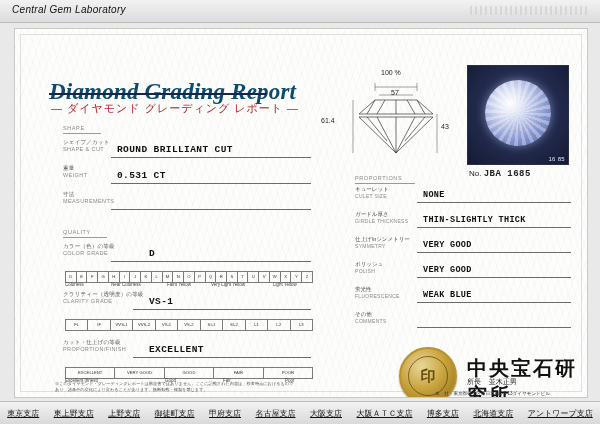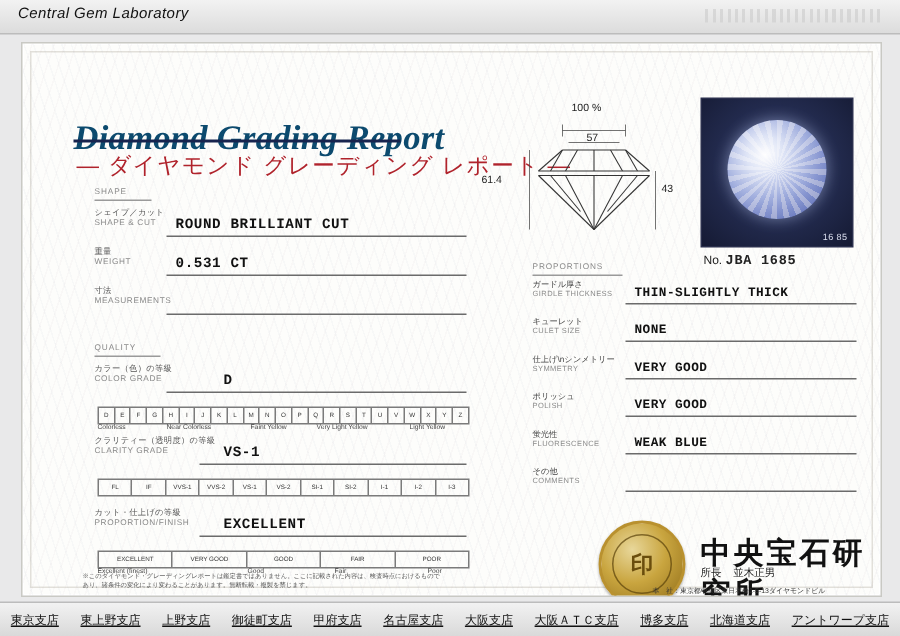--- a/index.html
+++ b/index.html
@@ -61,21 +61,21 @@
   
   .title{
     position:absolute;left:34px;top:38px;
     font-family:"Liberation Serif", serif;
     font-style:italic;font-weight:bold;font-size:23px;letter-spacing:.2px;
     color:#0c4a6e;
     margin-top:12px;
   }
   .subtitle{
     position:absolute;left:36px;top:72px;
-    font-size:15px;color:#b0232c;letter-spacing:1px;white-space:nowrap;
+    font-size:11px;color:#b0232c;letter-spacing:1px;white-space:nowrap;
   }
 
   
   .sec-label{
     position:absolute;font-size:5.5px;color:#8a8a8a;letter-spacing:.6px;
   }
   .jp{font-size:5.5px;color:#555;letter-spacing:.2px;line-height:1.25;}
 
   .fieldrow{position:absolute;}
   .fieldrow .en{font-size:5.5px;color:#8a8a8a;letter-spacing:.4px;}
@@ -341,33 +341,33 @@
       <span>No.</span>
       <b>JBA 1685</b>
     </div>
 
     <div class="sec-label" style="left:340px;top:146px;">PROPORTIONS</div>
     <div style="position:absolute;left:340px;top:154px;width:60px;border-bottom:1px solid #9a9a9a;"></div>
 
     <div class="propsec">
       <div class="prow">
         <div class="lab">
+          <span class="jp2">キューレット</span>
+          <span class="en">CULET SIZE</span>
+        </div>
+        <div class="ln"></div>
+        <div class="val">NONE</div>
+      </div>
+      <div class="prow">
+        <div class="lab">
           <span class="jp2">ガードル厚さ</span>
           <span class="en">GIRDLE THICKNESS</span>
         </div>
         <div class="ln"></div>
         <div class="val">THIN-SLIGHTLY THICK</div>
-      </div>
-      <div class="prow">
-        <div class="lab">
-          <span class="jp2">キューレット</span>
-          <span class="en">CULET SIZE</span>
-        </div>
-        <div class="ln"></div>
-        <div class="val">NONE</div>
       </div>
       <div class="prow">
         <div class="lab">
           <span class="jp2">仕上げ\nシンメトリー</span>
           <span class="en">SYMMETRY</span>
         </div>
         <div class="ln"></div>
         <div class="val">VERY GOOD</div>
       </div>
       <div class="prow">

